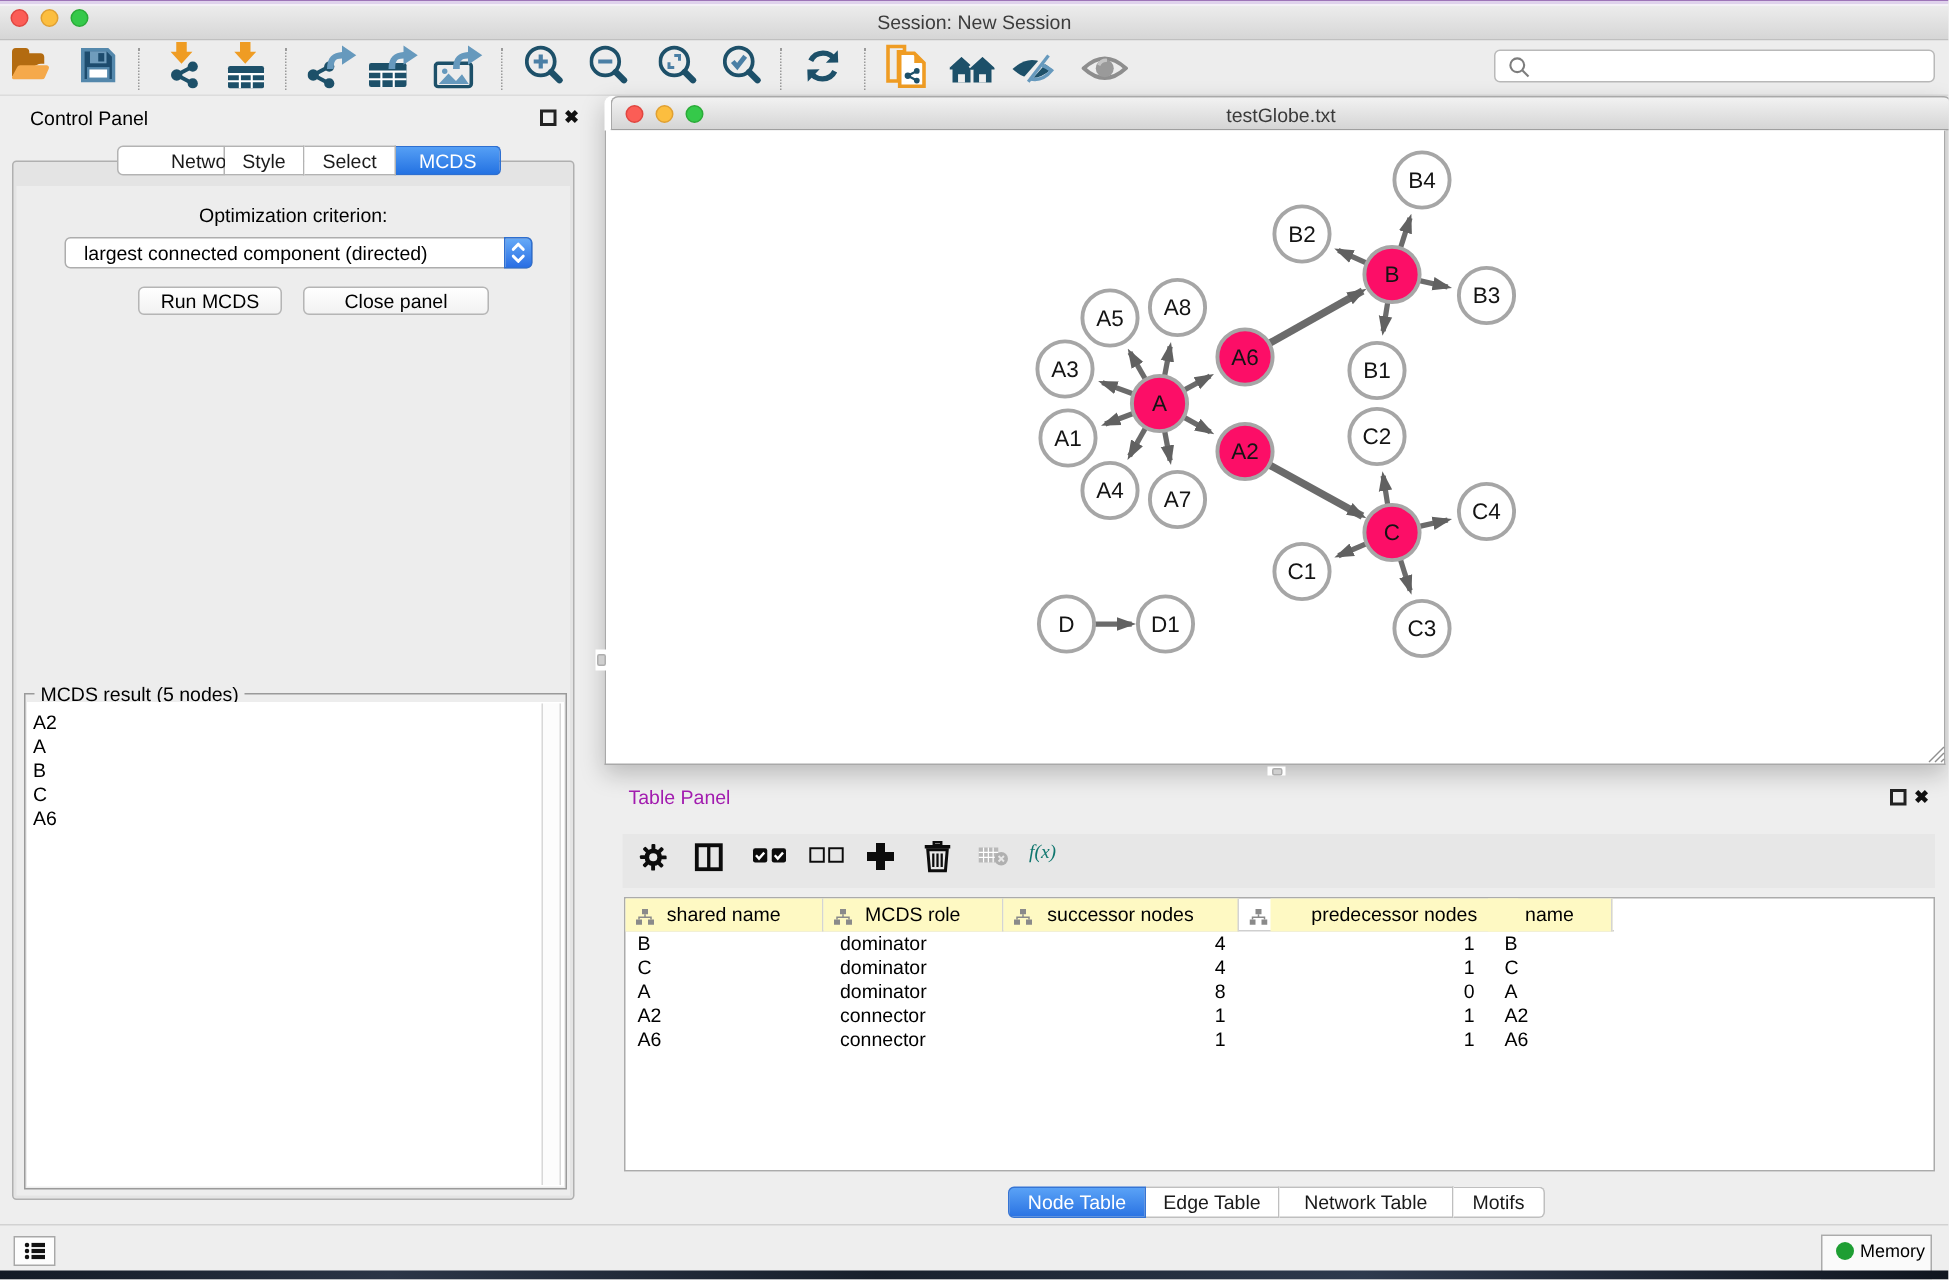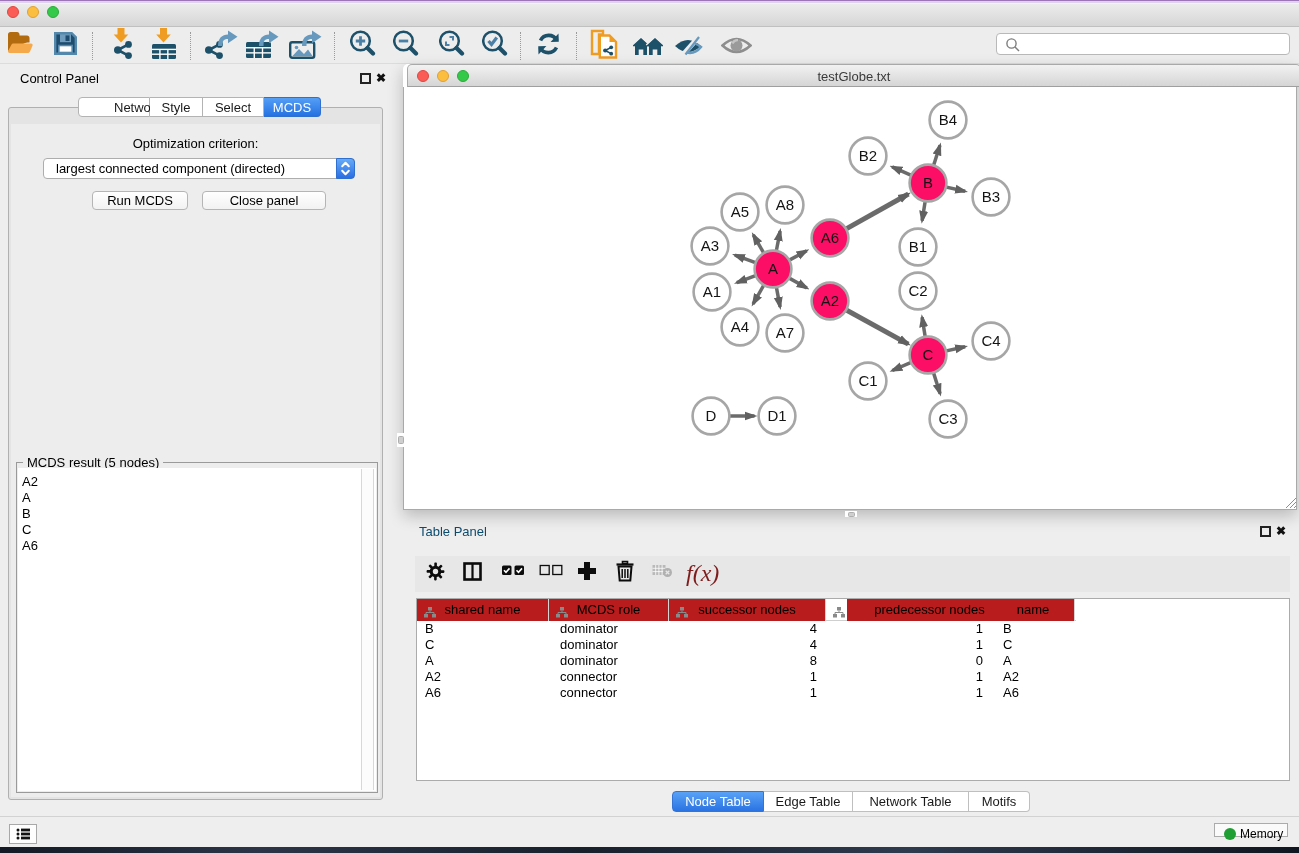--- a/index.html
+++ b/index.html
@@ -55,51 +55,52 @@
 #netwin { left:403px; top:64px; width:894px; height:446px; border-radius:5px 5px 0 0;
   box-shadow:0 6px 16px rgba(0,0,0,0.22); background:#fff; }
 #nettitle { left:4px; top:0; width:894px; height:23px; border-radius:5px 5px 0 0;
   background:linear-gradient(#f2f2f2, #d5d5d5); border:1px solid #a9a9a9;
   border-bottom:1px solid #9f9f9f; }
 #nettitle .title { position:absolute; left:0; right:0; top:4px; text-align:center;
   font-size:13px; color:#3a3a3a; }
 #netcanvas { left:0; top:23px; width:894px; height:423px; background:#fff;
   border:1px solid #a9a9a9; border-top:none; }
 
-#tp-title { left:419px; top:524px; font-size:13px; color:#0c4a6e; }
+#tp-title { left:419px; top:524px; font-size:13px; color:#a21caf; }
 #tp-toolbar { left:415px; top:556px; width:875px; height:36px; background:#e7e7e7; }
 #tablebox { left:416px; top:598px; width:874px; height:183px; background:#fff;
   border:1px solid #ababab; }
-.th { position:absolute; top:0; height:22px; background:#b91c1c; border-right:1px solid #d4d4d4;
+.th { position:absolute; top:0; height:22px; background:#fef9c3; border-right:1px solid #d4d4d4;
   font-size:13px; color:#000; text-align:center; line-height:22px; }
 .tablehead { left:0; top:0; width:659px; height:22px; border-bottom:1px solid #cfcfcf; }
 .trow { position:absolute; font-size:13px; color:#000; height:16px; line-height:16px; }
 
 #btabs { left:672px; top:791px; height:19px; display:flex; }
 .btab { height:21px; border:1px solid #bfbfbf; border-left:none; background:#fff;
   font-size:13px; color:#1a1a1a; text-align:center; line-height:20px; }
 .btab.first { border-left:1px solid #bfbfbf; border-radius:4px 0 0 4px; }
 .btab.last { border-radius:0 4px 4px 0; }
 .btab.sel { background:linear-gradient(#5aa2f6, #2a73e3); border-color:#3574d4; color:#fff; }
 
 #statusline { left:0; top:816px; width:1299px; height:0; border-top:1px solid #d2d2d2; }
 #listbtn { left:9px; top:824px; width:28px; height:20px; background:#fdfdfd;
   border:1px solid #a8a8a8; }
-#membtn { left:1214px; top:823px; width:74px; height:14px; background:#fafafa;
+#membtn { left:1214px; top:823px; width:74px; height:30px; background:#fafafa;
   border:1px solid #ababab; font-size:12px; color:#000; }
 #darkstrip { left:0; top:847px; width:1299px; height:6px;
   background:linear-gradient(90deg,#131a25,#2b3547 20%,#18202c 45%,#2e3a4e 70%,#10161f); }
 </style>
 </head>
 <body>
 <div class="abs" id="purple"></div>
 <div class="abs" id="titlebar">
   <div class="light" style="left:7px;background:#fb5d56;border:1px solid #e04640;"></div>
   <div class="light" style="left:27px;background:#fcbe3f;border:1px solid #e0a032;"></div>
   <div class="light" style="left:47px;background:#35c94a;border:1px solid #2aab38;"></div>
+  <div class="title">Session: New Session</div>
 </div>
 <div class="abs" id="toolbar">
   <svg class="ticon" style="left:8px;top:5px" width="27" height="21" viewBox="0 0 27 21">
       <path d="M0 2.5 C0 1 1 0 2.5 0 h6.5 c1.5 0 2.5 1 2.5 2.5 v1 h7.5 c1.5 0 2.5 1 2.5 2.5 v4.5 h-21.5 z" fill="#b36b10"></path>
       <path d="M0 19 L0 9 h21.5 z" fill="#b36b10"></path>
       <path d="M5.5 11.5 h17.5 c1.3 0 2 1.2 1.5 2.3 L22 19.5 c-0.4 0.9-1.2 1.5-2.2 1.5 H1.5 c-1.2 0-1.9-1.2-1.3-2.2 l3.2-6 c0.4-0.8 1.2-1.3 2.1-1.3 z" fill="#f5a94b"></path>
     </svg>
   <svg class="ticon" style="left:54px;top:5px" width="23" height="23" viewBox="0 0 23 23">
       <path d="M1.2 1.2 h16.5 l4.1 4.1 v16.5 h-20.6 z" fill="#1d4c6e" stroke="#5488ac" stroke-width="2.4"></path>
       <rect x="6" y="2.2" width="11" height="8" fill="#6f9cbc"></rect>
@@ -223,21 +224,21 @@
 
 <div class="abs" id="cp-title">Control Panel</div>
 <div class="abs winbtn-sq" style="left:360px;top:73px;"></div>
 <div class="abs winbtn-x" style="left:376px;top:73px;">✖</div>
 <div class="abs" id="tabpane"></div>
 <div class="abs" id="mcdspanel"></div>
 <div class="abs tabbar">
   <div class="tab first" style="width:72px">Network</div>
   <div class="tab" style="width:53px">Style</div>
   <div class="tab" style="width:61px">Select</div>
-  <div class="tab last sel" style="width:57px">MCDS</div>
+  <div class="tab last sel" style="width:70px">MCDS</div>
 </div>
 <div class="abs" id="optlabel">Optimization criterion:</div>
 <div class="abs" id="dropdown">largest connected component (directed)</div>
 <div class="abs" id="spinner">
   <svg width="17" height="19" viewBox="0 0 17 19">
     <path d="M5.2 7.2 L8.5 3.8 L11.8 7.2" fill="none" stroke="#fff" stroke-width="2" stroke-linecap="round" stroke-linejoin="round"></path>
     <path d="M5.2 11.8 L8.5 15.2 L11.8 11.8" fill="none" stroke="#fff" stroke-width="2" stroke-linecap="round" stroke-linejoin="round"></path>
   </svg>
 </div>
 <div class="abs btn" style="left:92px;top:191px;width:96px;">Run MCDS</div>
@@ -384,21 +385,21 @@
       <g stroke="#fff" stroke-width="0.8">
         <line x1="0.5" y1="4.3" x2="13.5" y2="4.3"></line>
         <line x1="0.5" y1="7.6" x2="13.5" y2="7.6"></line>
         <line x1="3.7" y1="1" x2="3.7" y2="11"></line>
         <line x1="6.9" y1="1" x2="6.9" y2="11"></line>
         <line x1="10.1" y1="1" x2="10.1" y2="11"></line>
       </g>
       <circle cx="15.5" cy="8.5" r="4.5" fill="#b0b0b0"></circle>
       <path d="M13.7 6.7 l3.6 3.6 M17.3 6.7 l-3.6 3.6" stroke="#e7e7e7" stroke-width="1.3"></path>
     </svg>
-  <div style="position:absolute;left:271px;top:4px;font-family:'Liberation Serif',serif;font-style:italic;font-size:24px;color:#7f1d1d;">f(x)</div>
+  <div style="position:absolute;left:271px;top:4px;font-family:'Liberation Serif',serif;font-style:italic;font-size:13px;color:#0f766e;">f(x)</div>
 </div>
 <div class="abs" id="tablebox">
   <div class="tablehead"></div>
   <div class="th" style="left:0px;width:132px;">shared name</div>
   <div style="position:absolute;left:7px;top:5px;"><svg width="12" height="11" viewBox="0 0 12 11">
         <g fill="#8a8a8a">
           <rect x="4" y="0" width="4" height="3.5"></rect>
           <rect x="0" y="7" width="4" height="3.5"></rect>
           <rect x="8" y="7" width="4" height="3.5"></rect>
           <path d="M6 3.5 v2 M2 7 v-1.5 h8 V7" stroke="#8a8a8a" stroke-width="1" fill="none"></path>

